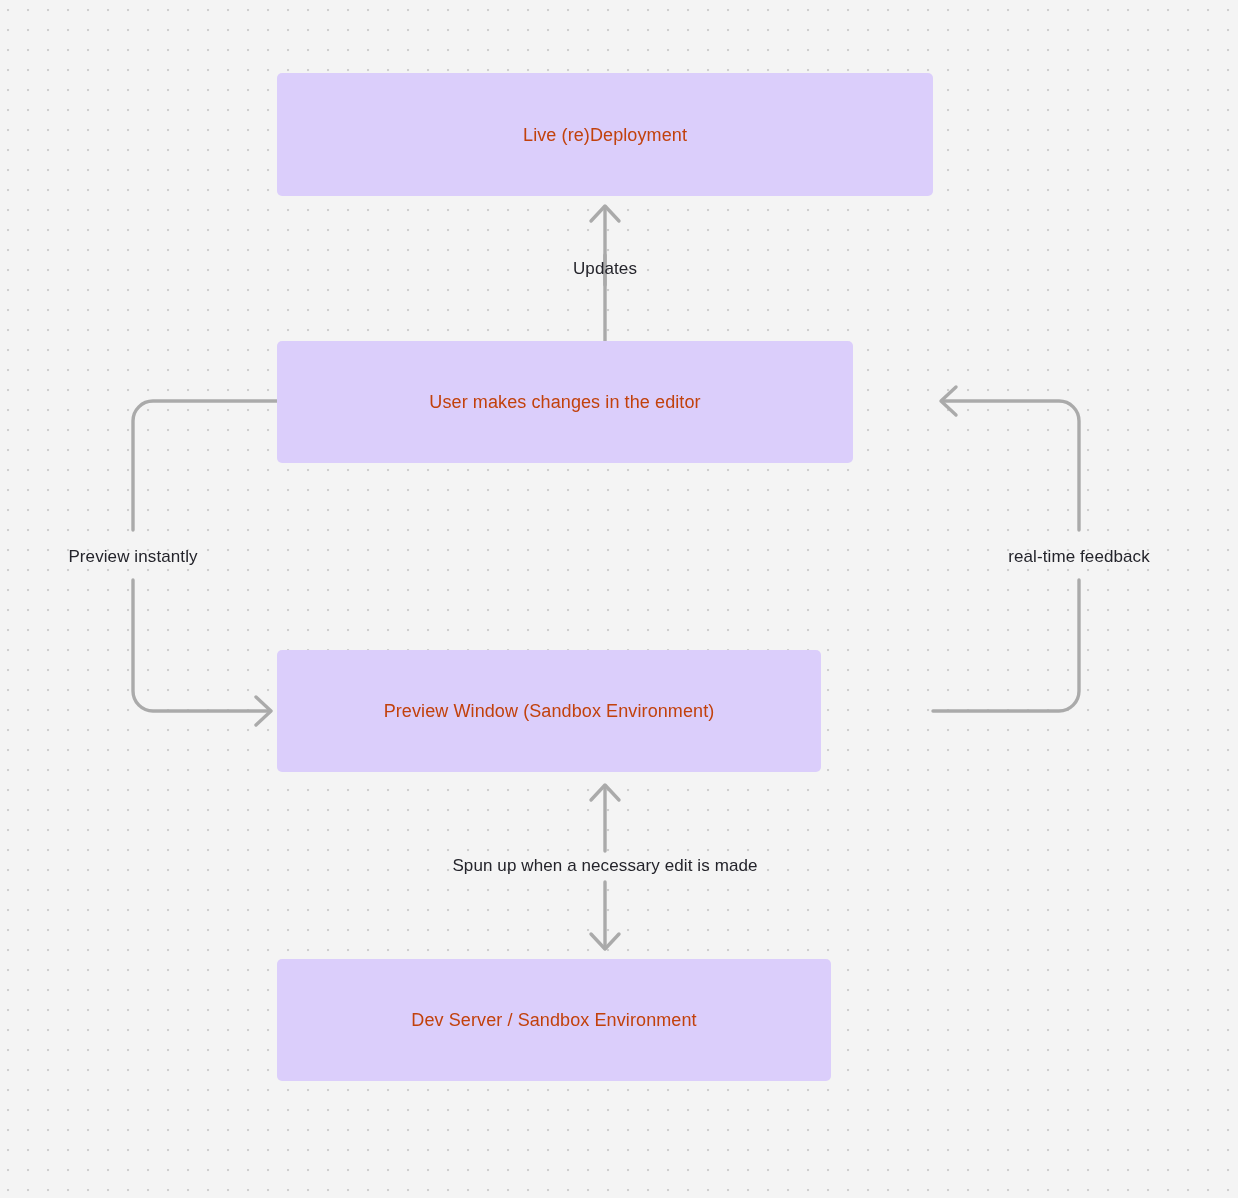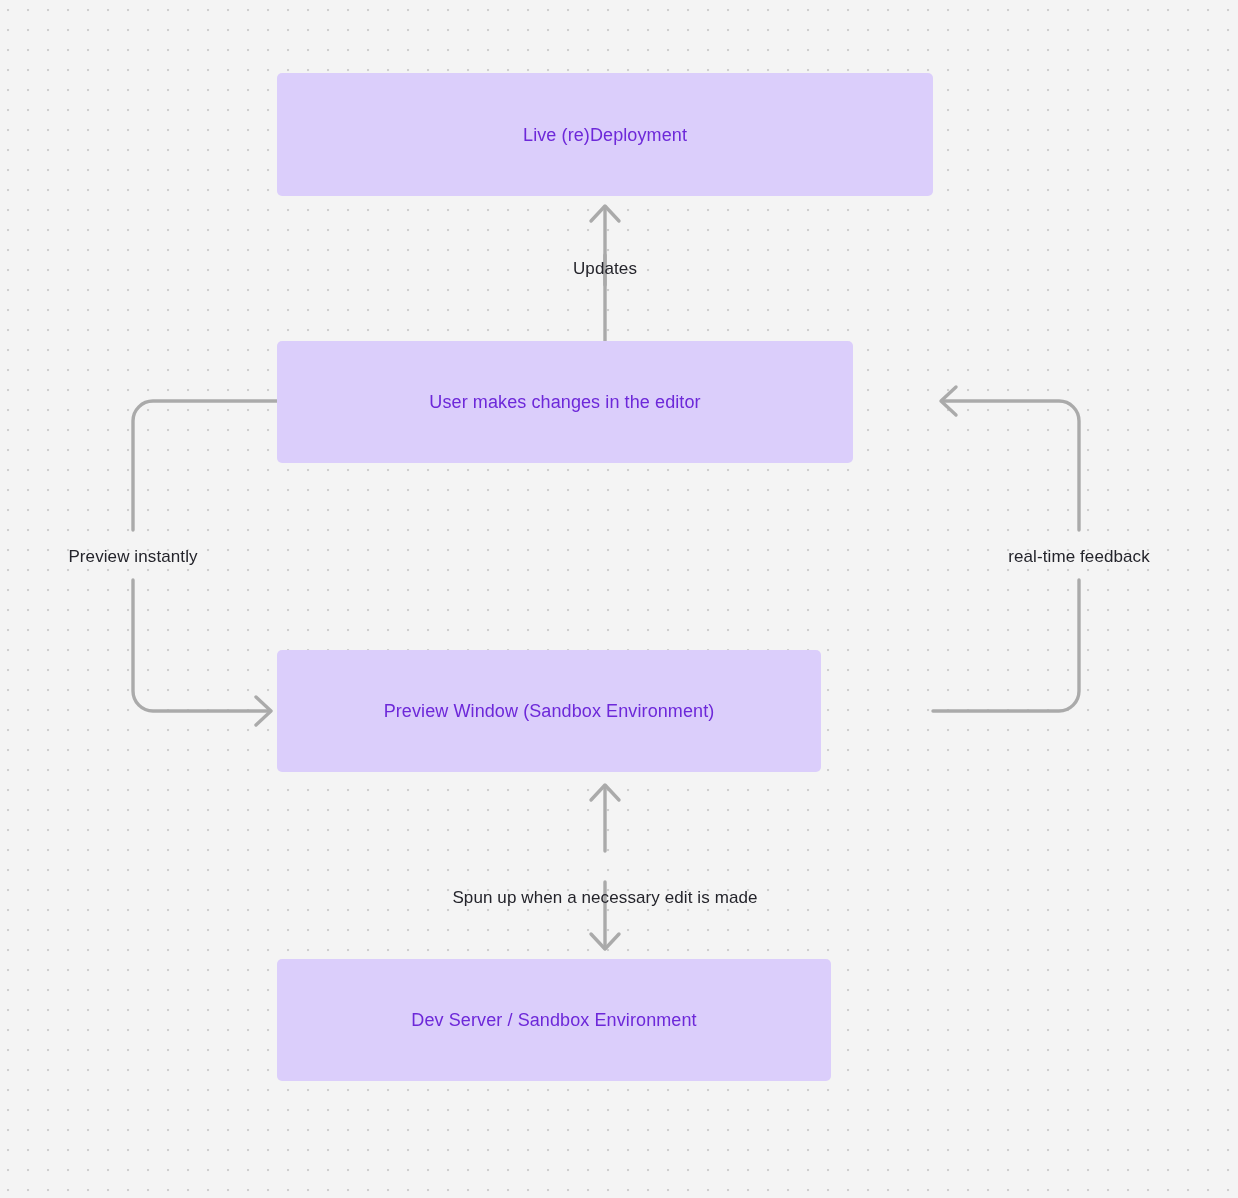--- a/index.html
+++ b/index.html
@@ -40,21 +40,21 @@
     background-color: #dbcefb;
     border-radius: 5px;
     display: flex;
     align-items: center;
     justify-content: center;
     box-sizing: border-box;
   }
   .node-label {
     font-size: 18px;
     line-height: 22px;
-    color: #6d28d9;
+    color: #c2410c;
     letter-spacing: 0.1px;
     text-align: center;
     padding: 0 16px;
     white-space: nowrap;
   }
   .edge-label {
     position: absolute;
     font-size: 17px;
     line-height: 20px;
     color: #24242b;
@@ -66,21 +66,21 @@
   }
   
   #node-live        { left: 277px; top: 73px;  width: 656px; height: 123px; }
   #node-user-edits  { left: 277px; top: 341px; width: 576px; height: 122px; }
   #node-preview     { left: 277px; top: 650px; width: 544px; height: 122px; }
   #node-dev-server  { left: 277px; top: 959px; width: 554px; height: 122px; }
   
   #label-publish        { left: 605px; top: 269px; }
   #label-updates        { left: 133px; top: 557px; }
   #label-realtime       { left: 1079px; top: 557px; }
-  #label-spunup         { left: 605px; top: 866px; margin-top: 32px; }
+  #label-spunup         { left: 605px; top: 866px; }
 </style>
 </head>
 <body>
 
 <div id="canvas">
 
   <svg id="edges" viewBox="0 0 1238 1198" width="1238" height="1198" xmlns="http://www.w3.org/2000/svg">
     <defs></defs>
 
     <g fill="none" stroke="#aaaaaa" stroke-width="3.4" stroke-linecap="round" stroke-linejoin="round">

